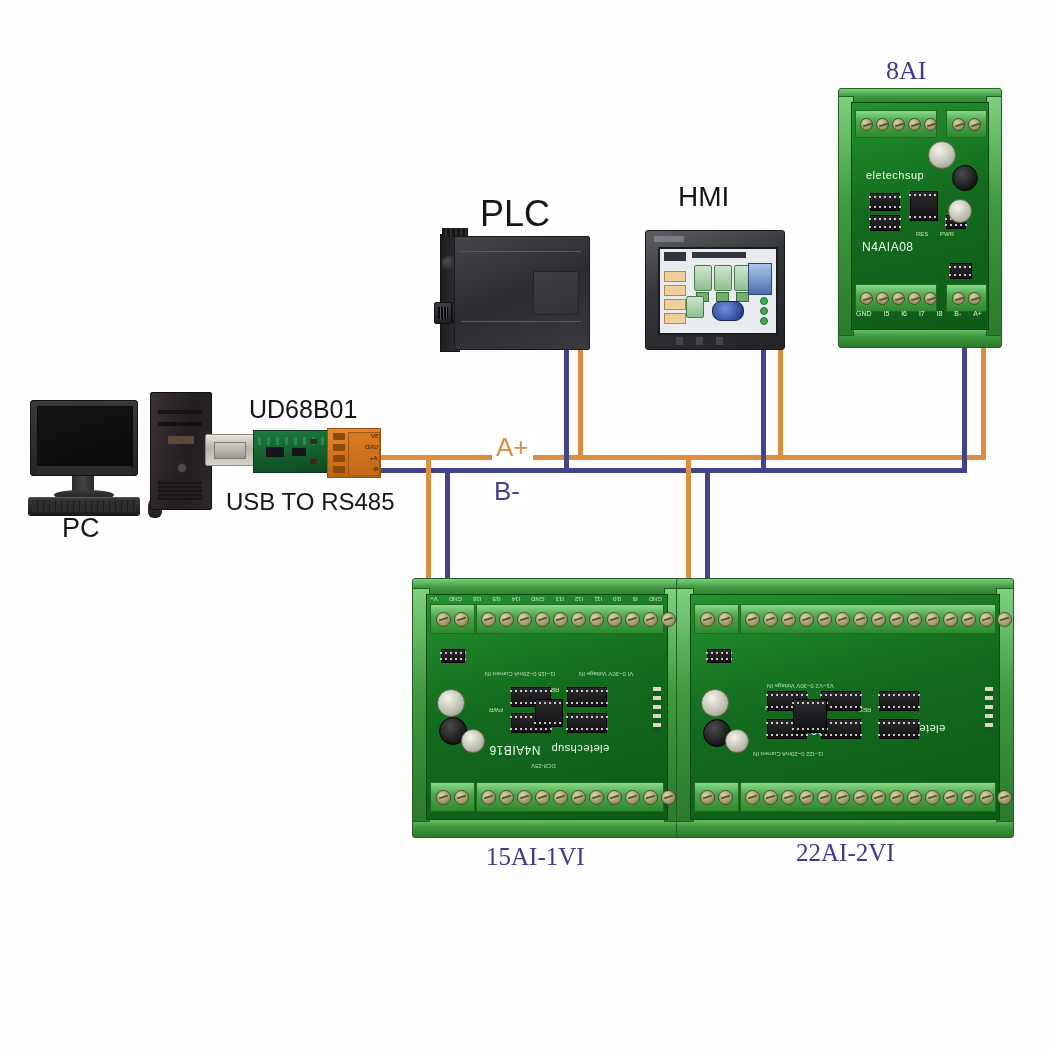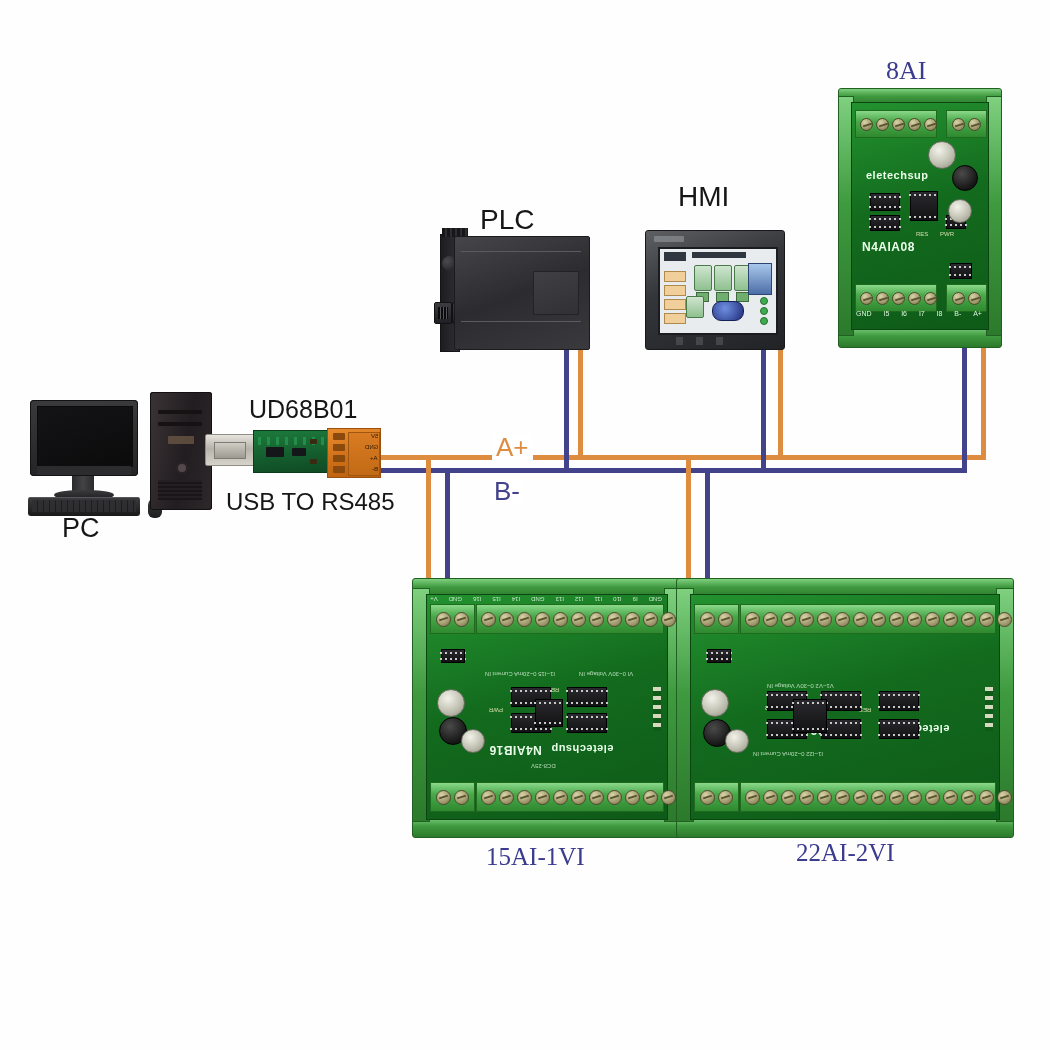--- a/index.html
+++ b/index.html
@@ -116,21 +116,21 @@
 
   
   .mod{position:absolute;}
   .rail{position:absolute;background:linear-gradient(180deg,#7fd07f,#3f9a3f 45%,#2c7a2c);
       border:1px solid #206020;}
   .pcb{position:absolute;background:linear-gradient(165deg,#23922f,#136b1e 45%,#0e5a18);
       border:1px solid #0a4512;overflow:hidden;}
   .pcb .silk{position:absolute;color:#cfeccf;font-size:5px;opacity:.85;
       font-family:"Liberation Sans",sans-serif;white-space:nowrap;transform:rotate(180deg);}
   .pcb .silk.up{transform:none;}
-  .brand{position:absolute;color:#eaffea;letter-spacing:.5px;font-weight:bold;
+  .brand{position:absolute;color:#eaffea;letter-spacing:.5px;font-weight:normal;
       font-family:"Liberation Sans",sans-serif;}
   .tstrip{position:absolute;background:linear-gradient(180deg,#8ad98a,#4aa84a 40%,#2f8a2f);
       border:1px solid #1f6a1f;display:flex;align-items:center;}
   .screw{width:13px;height:13px;border-radius:50%;margin:0 1.5px;
       background:radial-gradient(circle at 35% 30%,#d9d3a8,#9c9468 65%,#6f6a45);
       border:1px solid #4d4a2f;position:relative;flex:0 0 auto;}
   .screw::after{content:"";position:absolute;left:2px;top:5px;width:9px;height:2px;
       background:#57542f;transform:rotate(-18deg);}
   .screw.sm{width:11px;height:11px;}
   .cap{position:absolute;border-radius:50%;
@@ -218,21 +218,21 @@
   <div class="plc">
     <div class="plc-left"></div>
     <div class="plc-cap"></div>
     <div class="plc-knob"></div>
     <div class="db9" style="left:-6px;"></div>
     <div class="db9" style="left:12px;"></div>
     <div class="plc-body">
       <div class="plc-panel"></div>
     </div>
   </div>
-  <div class="lbl lbl-dark" style="left:480px;top:206px;font-size:28px;">PLC</div>
+  <div class="lbl lbl-dark" style="left:480px;top:196px;font-size:36px;">PLC</div>
 
   <div class="hmi">
     <div class="hmi-bez">
       <div class="hmi-brand"></div>
       <div class="hmi-screen">
         <div class="hmi-sc-top"></div>
         <div class="hmi-sc-top2"></div>
         <div class="tank" style="left:34px;top:16px;"></div>
         <div class="tank" style="left:54px;top:16px;"></div>
         <div class="tank" style="left:74px;top:16px;"></div>

